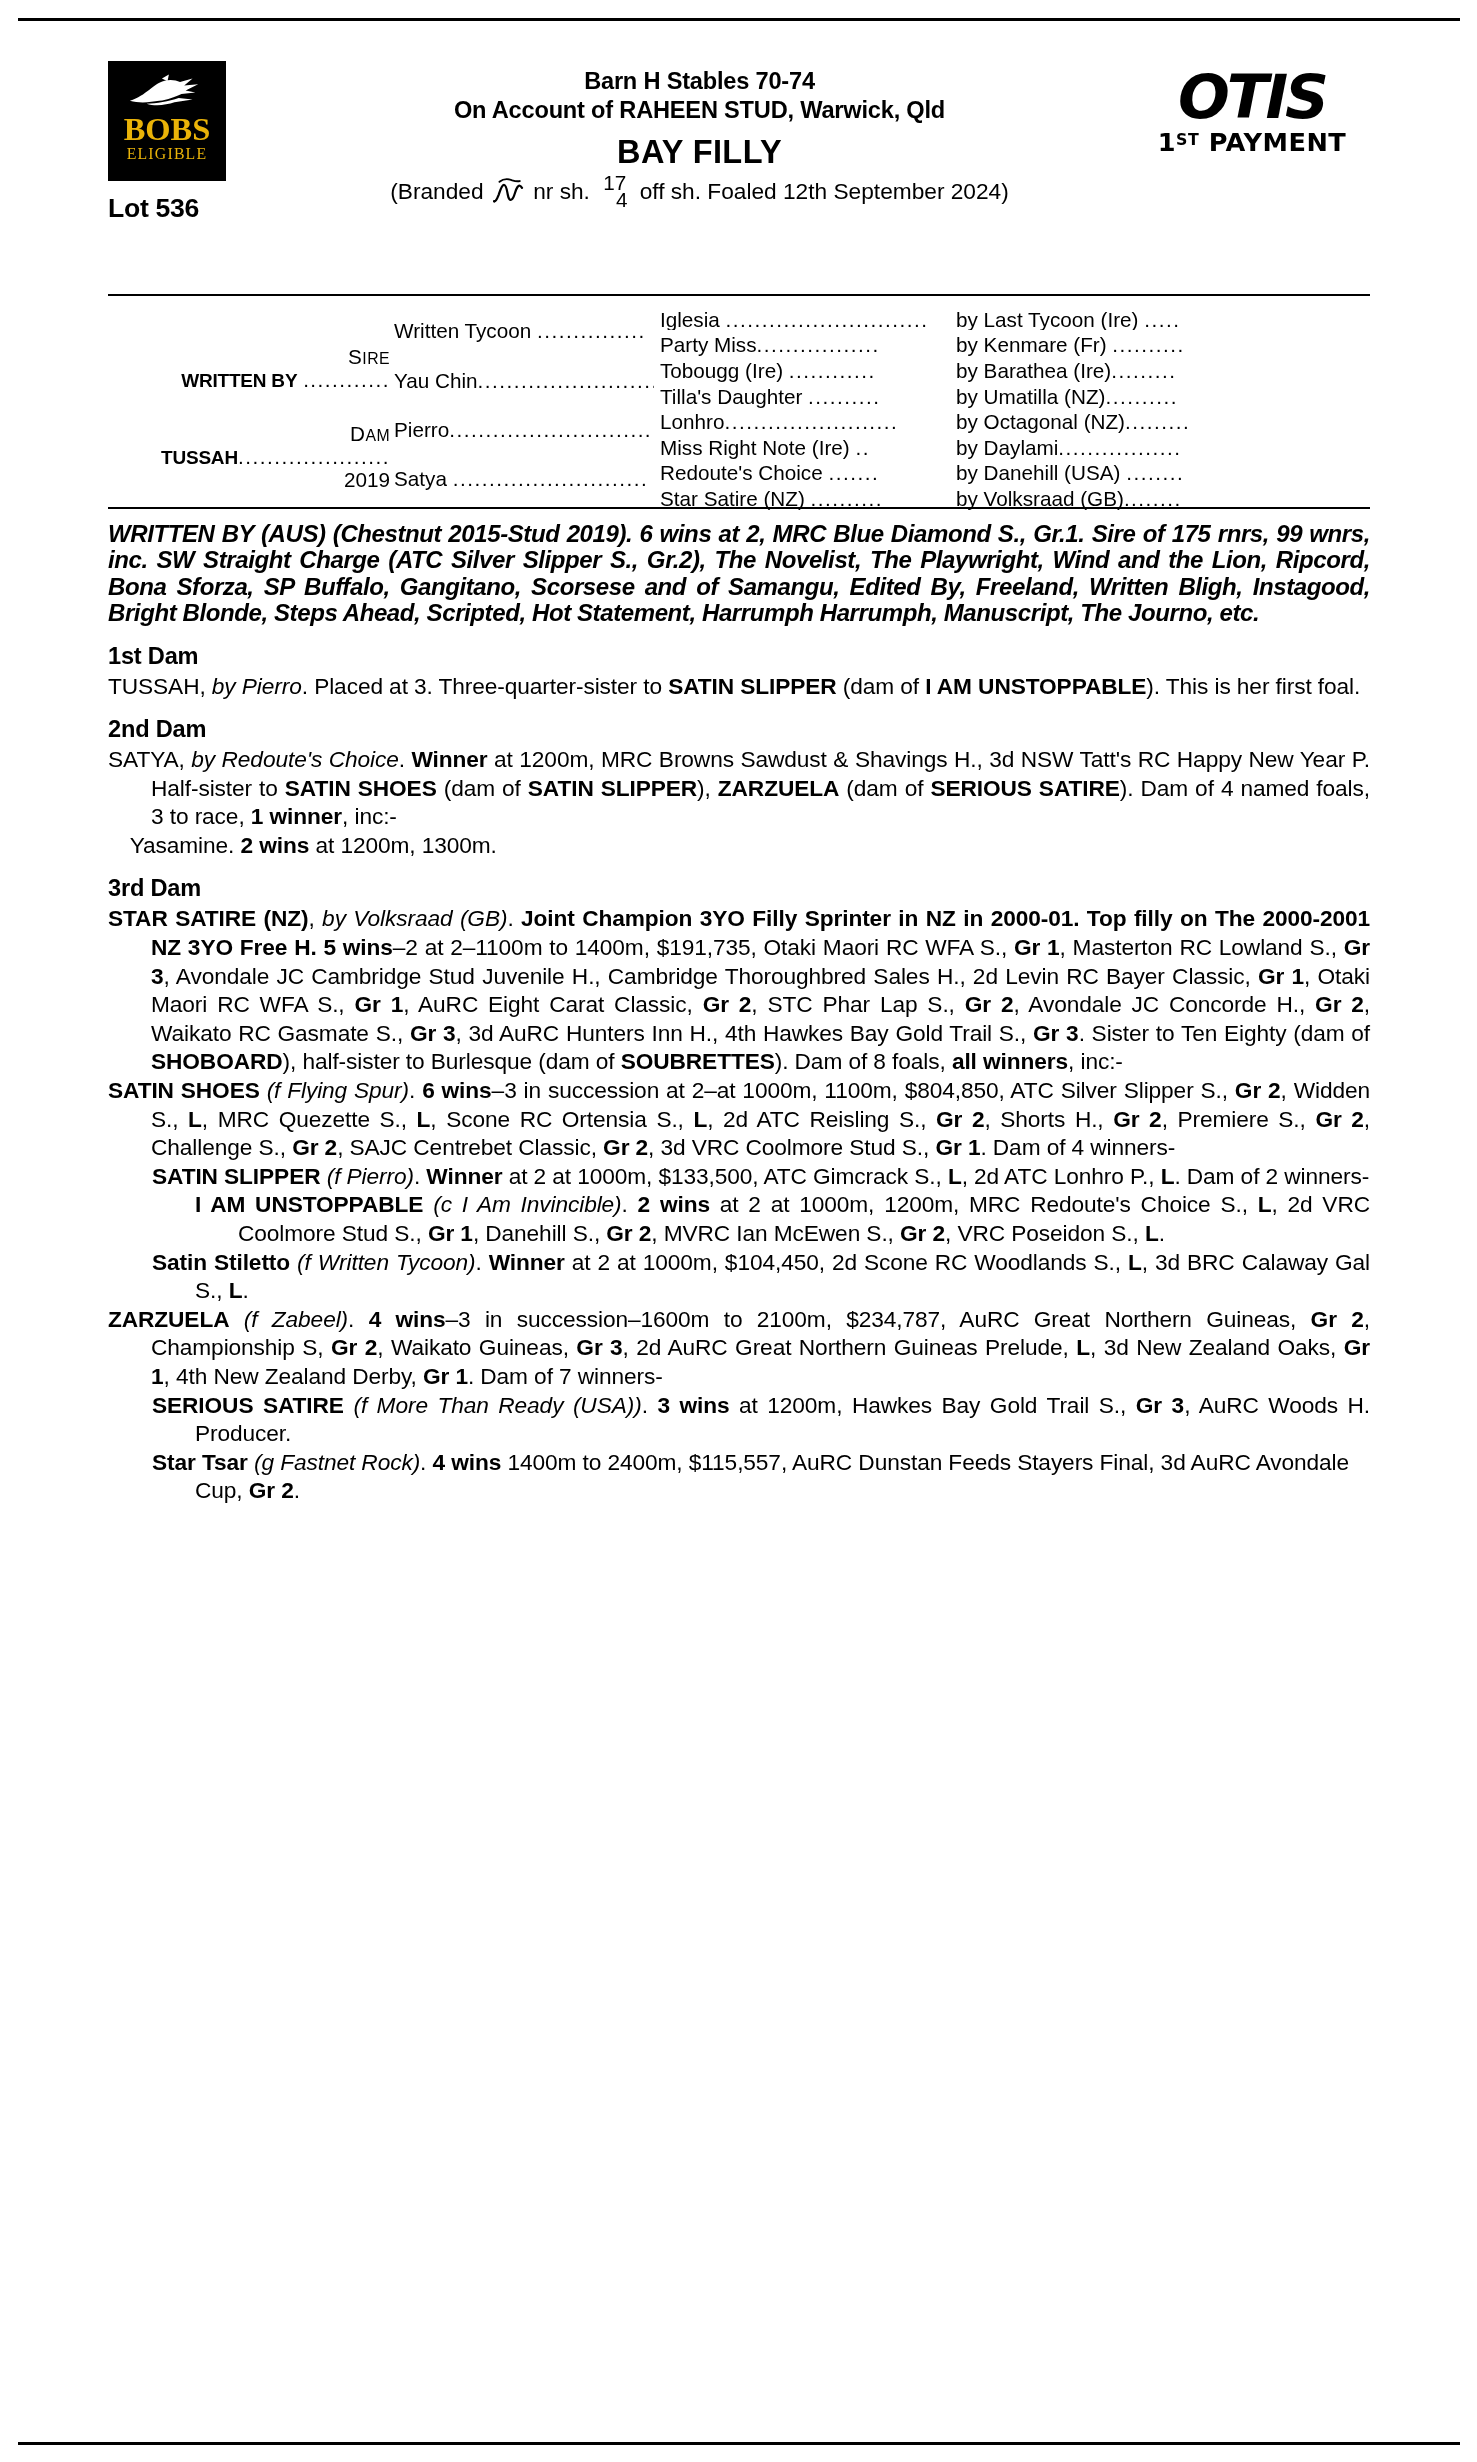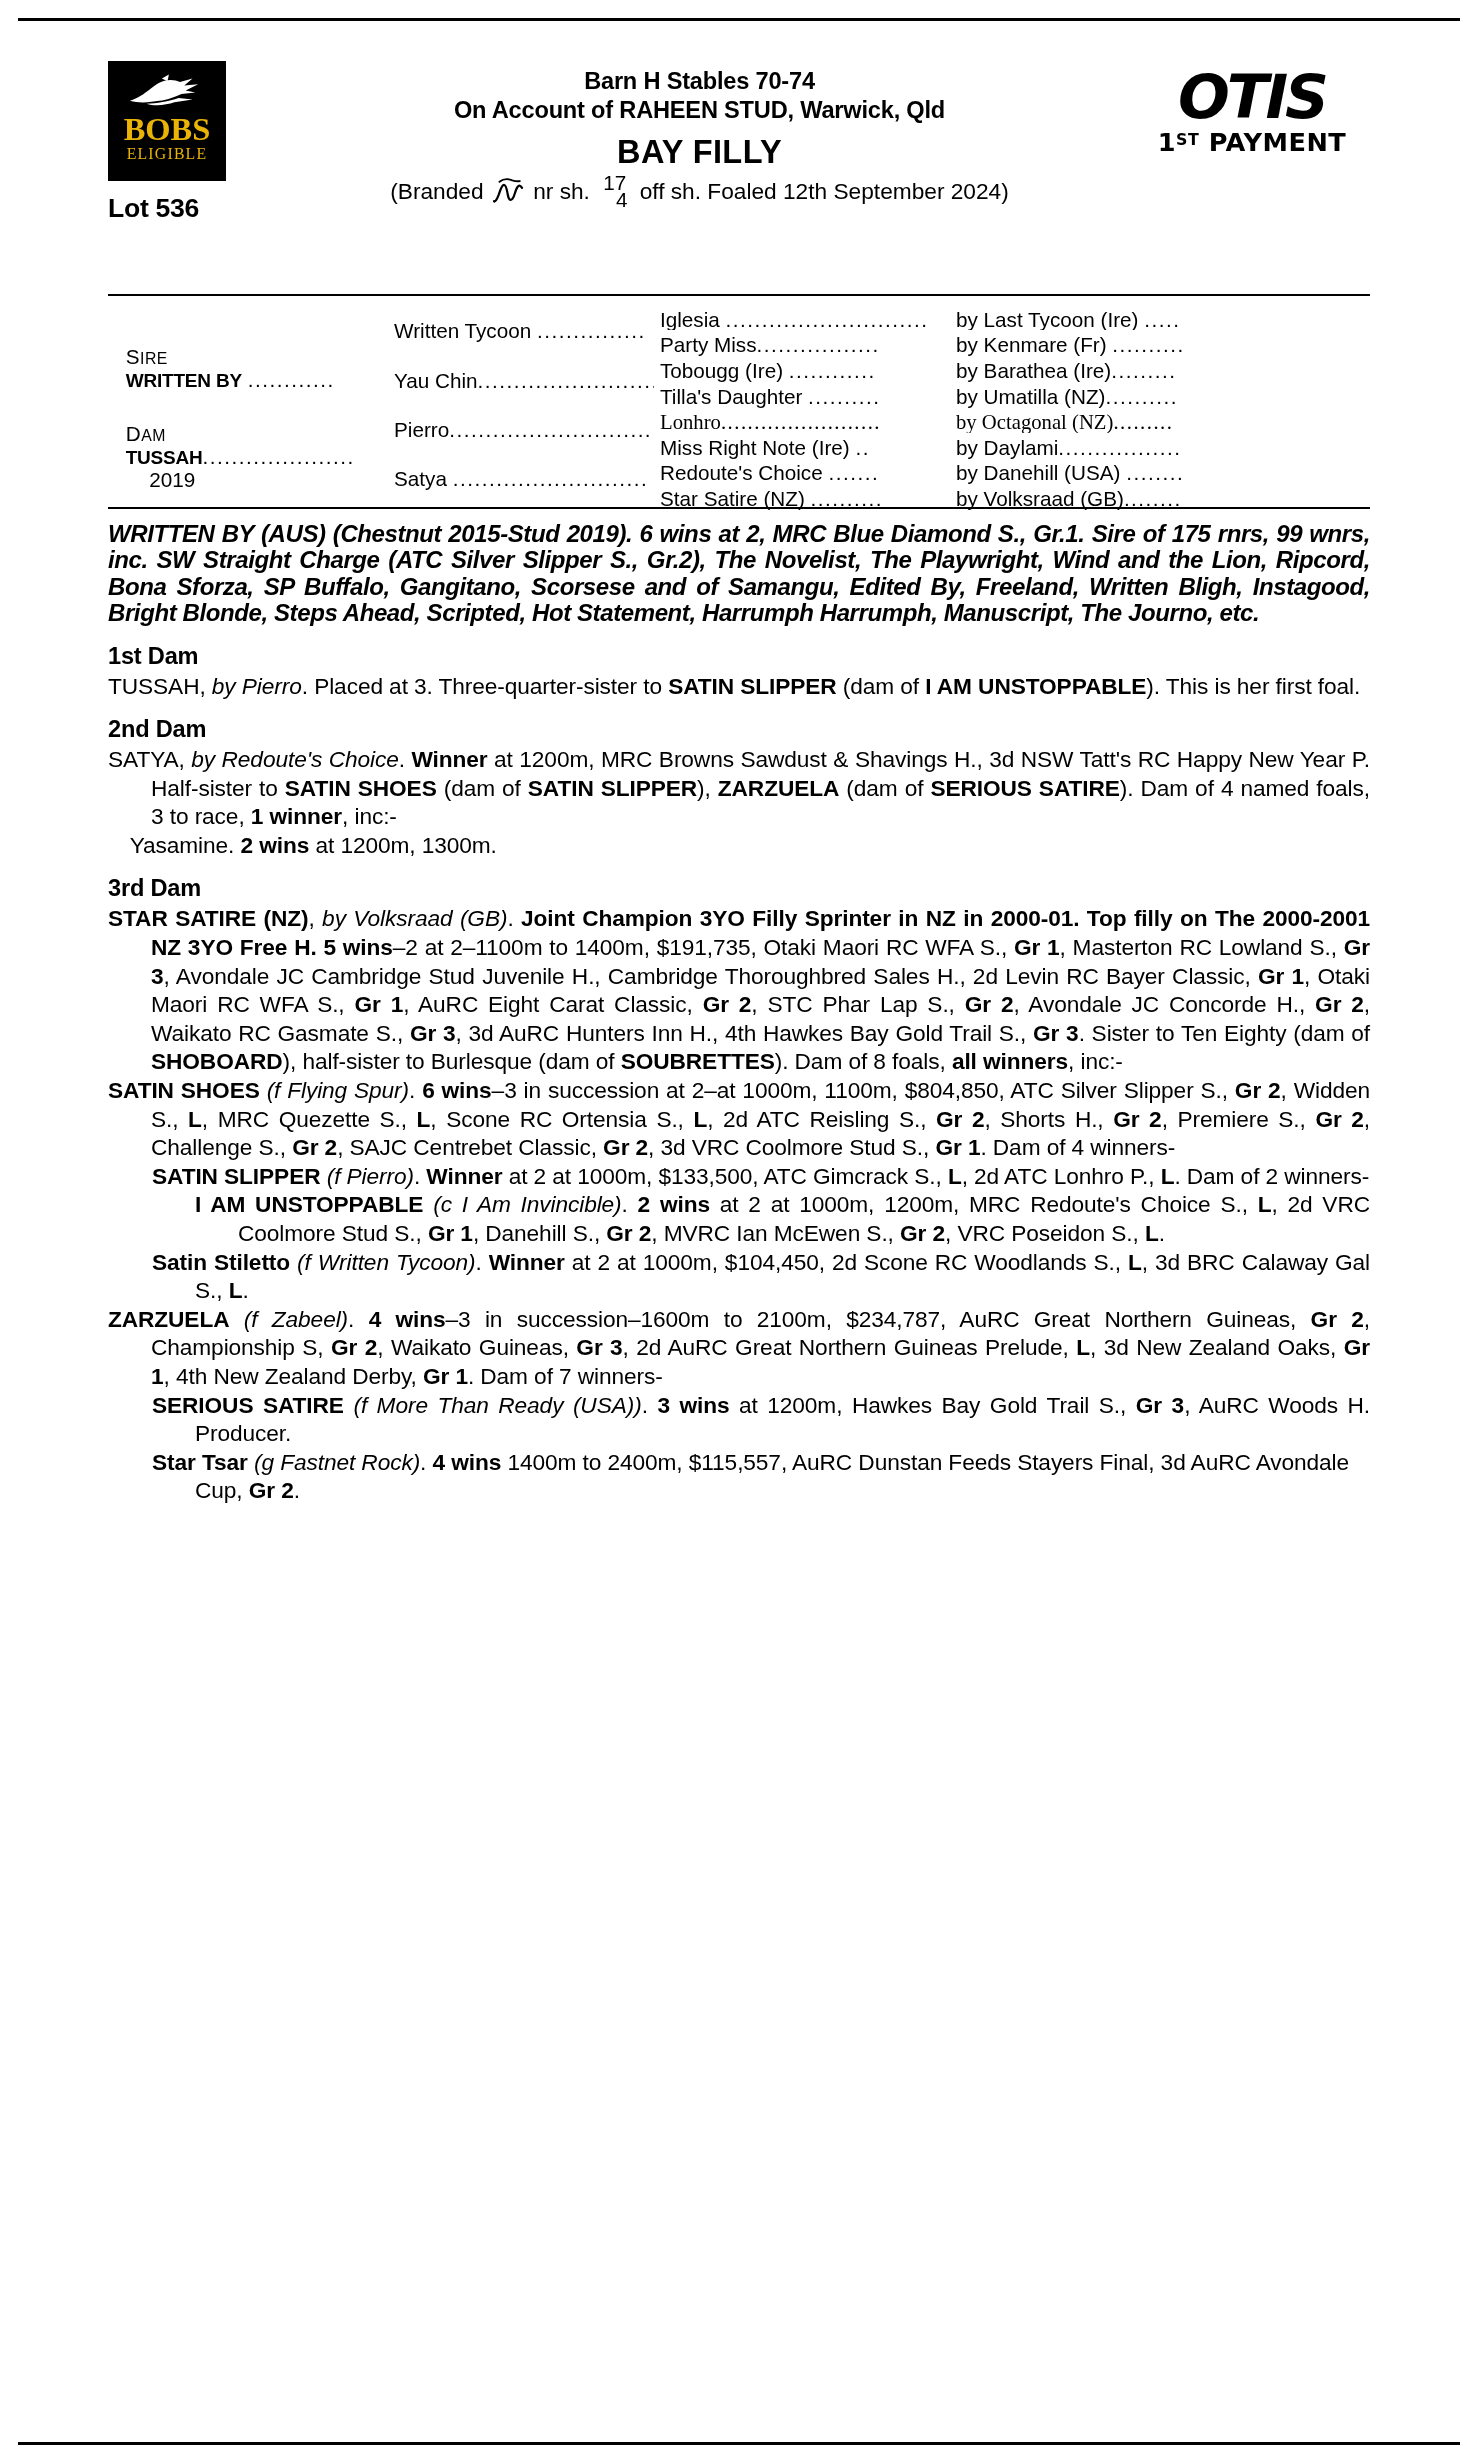--- a/index.html
+++ b/index.html
@@ -158,20 +158,21 @@
     line-height: 20.7px;
     padding: 0;
     height: 215px;
     box-sizing: border-box;
   }
   .ped-col1 {
     width: 286px;
     position: relative;
     padding-left: 17.7px;
     box-sizing: border-box;
+    text-align: right;
   }
   .ped-col2 {
     width: 266px;
     position: relative;
     box-sizing: border-box;
   }
   .ped-col3 {
     width: 296px;
     position: relative;
     box-sizing: border-box;
@@ -207,21 +208,21 @@
   .g2d { top: 173px; }
   .gen3 {
     position: absolute;
     left: 0;
     right: 3.9px;
   }
   .g3r0 { top: 13.8px; }
   .g3r1 { top: 39px; }
   .g3r2 { top: 65px; }
   .g3r3 { top: 91px; }
-  .g3r4 { top: 116px; font-family: Liberation Serif, serif; }
+  .g3r4 { top: 116px; }
   .g3r5 { top: 142px; }
   .g3r6 { top: 167px; }
   .g3r7 { top: 193px; }
   .clip { display: block; overflow: hidden; white-space: nowrap; }
 
   
   .sire-blurb {
     margin: 11.8px 108px 0 108px;
     font-size: 24px;
     line-height: 26.6px;

